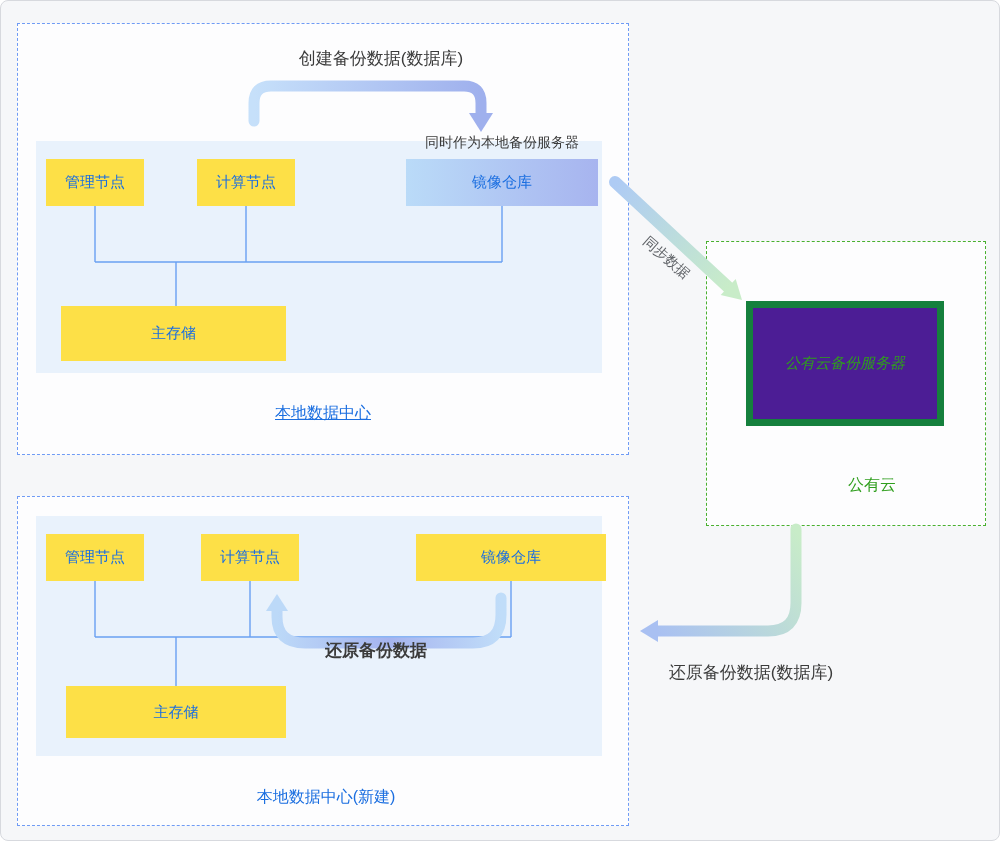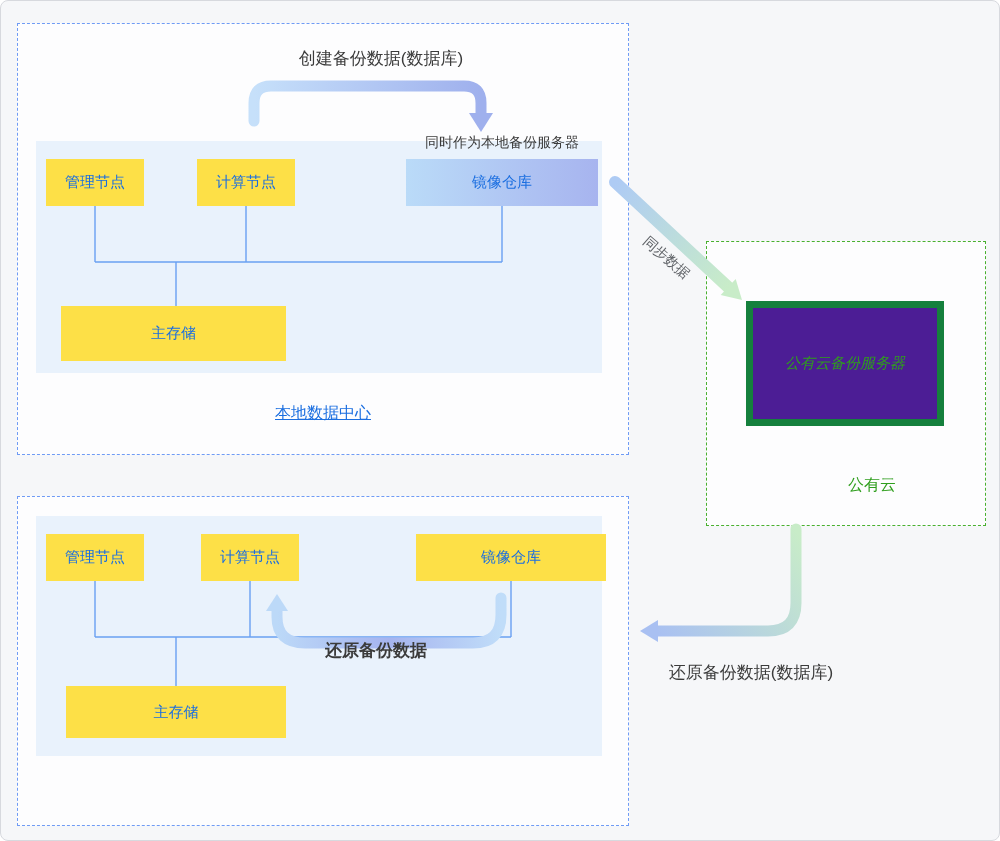--- a/index.html
+++ b/index.html
@@ -110,14 +110,15 @@
       <span>计算节点</span>
     </div>
   <div class="node" style="left:415px;top:533px;width:190px;height:47px;">
       <span>镜像仓库</span>
     </div>
   <div class="node" style="left:65px;top:685px;width:220px;height:52px;">
       <span>主存储</span>
     </div>
 
   <div class="note" style="left:275px;top:640px;width:200px;font-weight:bold;">还原备份数据</div>
+  <div class="dc-title" style="left:195px;top:786px;width:260px;">本地数据中心(新建)</div>
 
 </div>
 
 </body></html>

